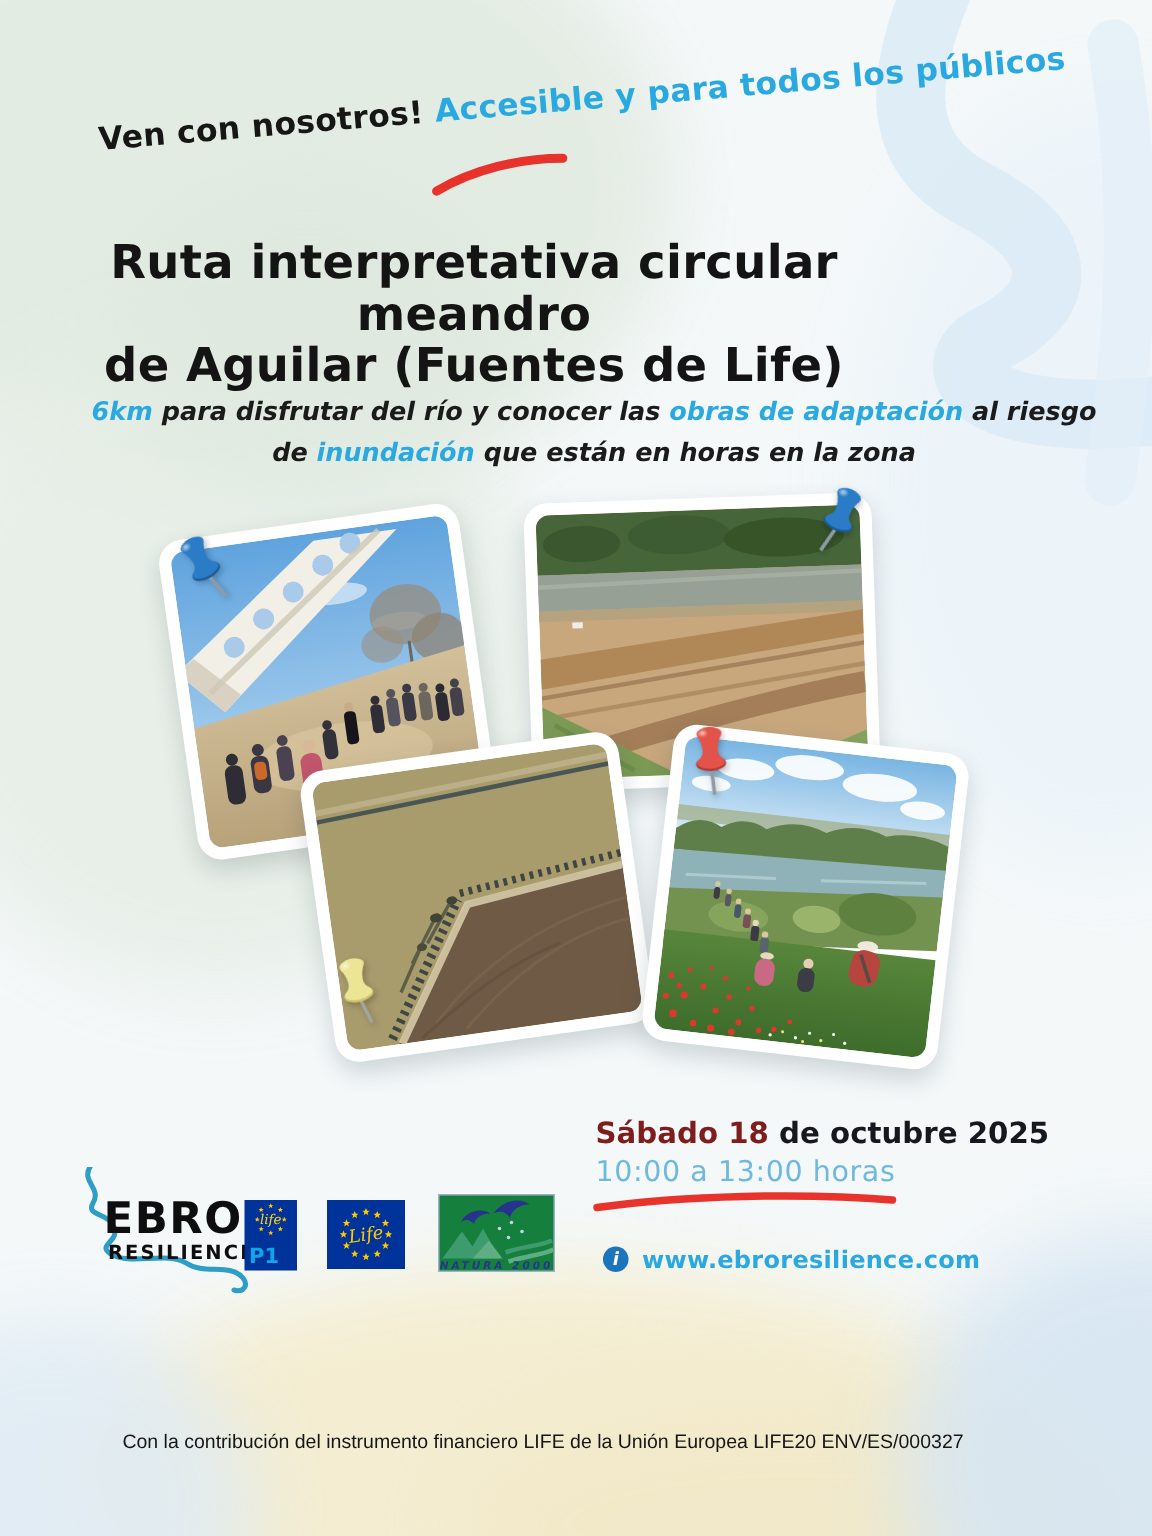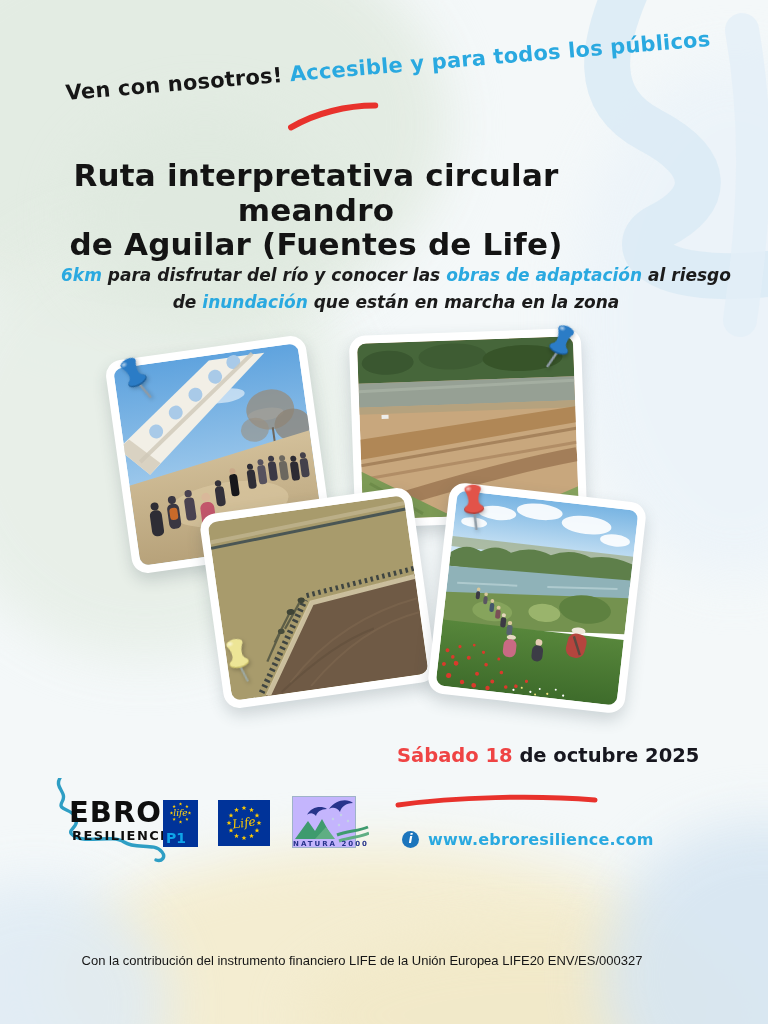--- a/index.html
+++ b/index.html
@@ -37,36 +37,36 @@
   .ph3{left:211px;top:500px;transform:rotate(-8deg);z-index:3;}
   .ph4{left:438px;top:492px;transform:rotate(6.5deg);z-index:4;}
   .pin{position:absolute;z-index:6;filter:drop-shadow(1px 2px 2px rgba(0,0,0,.25));}
   .pin1{left:118px;top:354px;transform:rotate(-28deg);}
   .pin2{left:540px;top:322px;transform:rotate(22deg);}
   .pin3{left:220px;top:636px;transform:rotate(-14deg);}
   .pin4{left:455px;top:482px;transform:rotate(-4deg);}
   
   .event{position:absolute;left:397px;top:744px;}
   .event .date{font-size:19.5px;font-weight:800;white-space:nowrap;}
-  .event .date .d-blue{color:#ef4444;}
+  .event .date .d-blue{color:#7f1d1d;}
   .event .date .d-dark{color:#17171F;}
   .event .time{font-size:19px;color:#6FB9DC;margin-top:3px;letter-spacing:.4px;}
   .swoosh-date{position:absolute;left:-2px;top:50px;width:204px;height:16px;}
   
   .ebro-logo{position:absolute;left:50px;top:778px;width:165px;height:88px;}
   .ebro-wave{position:absolute;left:0;top:0;z-index:0;}
   .ebro-word1{position:absolute;left:19px;top:20px;font-size:29px;font-weight:900;
     letter-spacing:1px;color:#0E0E0E;line-height:1;z-index:1;text-align:center;}
   .ebro-word2{position:absolute;left:22px;top:50px;font-size:13px;font-weight:800;
     letter-spacing:1.4px;color:#0E0E0E;z-index:1;}
   .p1box{position:absolute;left:113px;top:22px;width:35px;height:47px;background:#003399;z-index:1;}
   .p1box .p1label{position:absolute;left:3px;bottom:1px;color:#0ea5e9;font-weight:800;font-size:14px;}
   .life-flag{position:absolute;left:218px;top:800px;width:52px;height:46px;background:#003399;}
-  .natura-logo{position:absolute;left:292px;top:796px;width:64px;height:52px;background:#c4b5fd;
-    border:1px solid #9FB3C8;box-sizing:border-box;}
+  .natura-logo{position:absolute;left:292px;top:796px;width:78px;height:52px;background:#15803d;
+    border:1px solid #9FB3C8;box-sizing:border-box;font-style:italic;}
   
   .website{position:absolute;left:402px;top:830px;display:flex;align-items:center;gap:9px;}
   .info-icon{width:17px;height:17px;border-radius:50%;background:#1C75BC;color:#FFFFFF;
     font-weight:bold;font-size:12px;line-height:17px;text-align:center;font-style:italic;}
   .website a{color:#2AA9E0;font-weight:bold;font-size:16px;text-decoration:none;letter-spacing:.2px;}
   
   .footer{position:absolute;left:0;top:953px;width:724px;text-align:center;
     font-family:"Liberation Sans",sans-serif;font-size:13px;color:#161616;}
 </style>
 </head>
@@ -106,21 +106,21 @@
     <path d="M4,21 C30,9 62,5 90,8" fill="none" stroke="#E8322C" stroke-width="6" stroke-linecap="round"></path>
   </svg>
 
   <h1 class="title">
     <span>Ruta interpretativa circular meandro</span><br>
     <span>de Aguilar (Fuentes de Life)</span>
   </h1>
 
   <p class="subtitle">
     <span class="hl">6km</span><span> para disfrutar del río y conocer las </span><span class="hl">obras de adaptación</span><span> al riesgo</span><br>
-    <span>de </span><span class="hl">inundación</span><span> que están en marcha en la zona</span>
+    <span>de </span><span class="hl">inundación</span><span> que están en horas en la zona</span>
   </p>
 
   <div>
 
     <figure class="photo ph1" style="margin:0">
       <svg width="186" height="199" viewBox="0 0 186 199">
         <defs>
           <linearGradient id="sky1" x1="0" y1="0" x2="0" y2="1">
             <stop offset="0" stop-color="#5FA3DE"></stop>
               <stop offset="1" stop-color="#C3DFF3"></stop>
@@ -375,20 +375,21 @@
       <ellipse cx="19" cy="27" rx="10" ry="5" fill="#B13A34"></ellipse>
       <path d="M12,10 Q9,6 13,4 Q19,1 25,4 Q29,6 26,10 Q24,14 24,18 Q24,22 27,24 Q30,27 26,29 Q19,32 12,29 Q8,27 11,24 Q14,22 14,18 Q14,14 12,10 Z" fill="#E25349"></path>
       <ellipse cx="16" cy="8" rx="5" ry="4" fill="url(#pinhl)"></ellipse>
     </svg>
   </div>
 
   <div class="event">
     <div class="date">
       <span class="d-blue">Sábado 18</span><span class="d-dark"> de octubre 2025</span>
     </div>
+    <div class="time">10:00 a 13:00 horas</div>
     <svg class="swoosh-date" viewBox="0 0 204 16">
       <path d="M3,11 C60,3 140,1 200,6" fill="none" stroke="#E8322C" stroke-width="5" stroke-linecap="round"></path>
     </svg>
   </div>
 
   <div class="ebro-logo">
     <svg class="ebro-wave" width="165" height="88" viewBox="0 0 165 88">
       <path d="M10,0 C4,10 18,14 12,24 C7,33 22,30 26,40 C30,50 14,52 24,58 C36,66 62,56 74,64 C86,72 104,64 112,74 C116,79 112,84 106,82" fill="none" stroke="#2E9EC4" stroke-width="3.4" stroke-linecap="round"></path>
     </svg>
     <span class="ebro-word1">EBRO</span>

